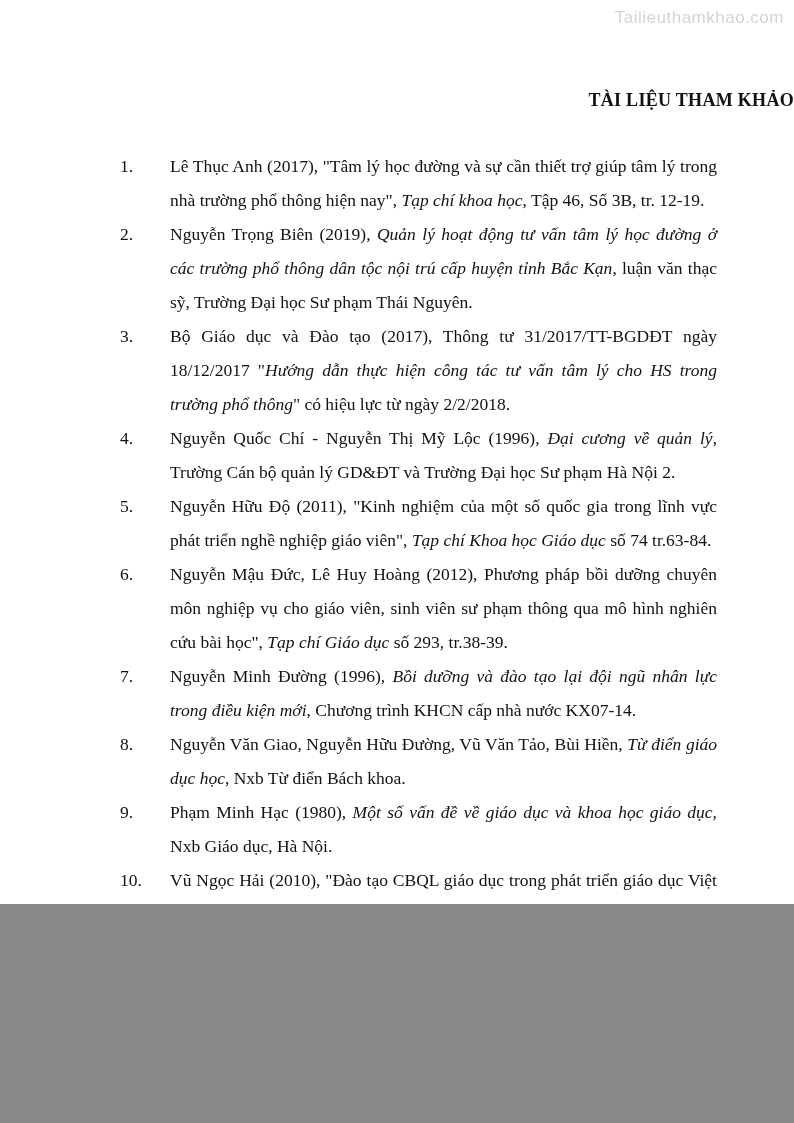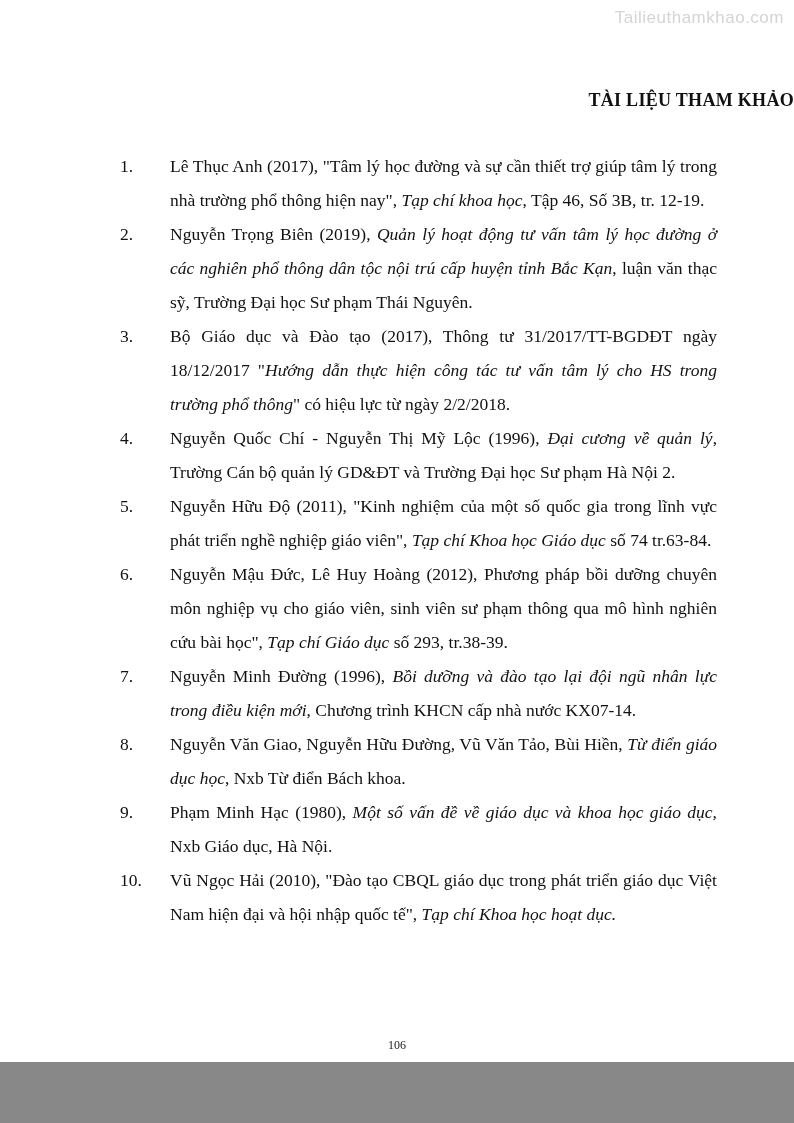--- a/index.html
+++ b/index.html
@@ -1,20 +1,20 @@
 <!DOCTYPE html>
 <html><head>
 <meta charset="utf-8">
 <style>
   * { margin: 0; padding: 0; box-sizing: border-box; }
   html, body { background: #888; }
   .page {
     position: relative;
     width: 794px;
-    height: 1062px;
+    height: 904px;
     margin: 0 auto;
     background: #ffffff;
     font-family: "Liberation Serif", serif;
     color: #111111;
     overflow: hidden;
   }
   .watermark {
     position: absolute;
     top: 8px;
     right: 10px;
@@ -74,21 +74,21 @@
 
   <div class="doc-title">TÀI LIỆU THAM KHẢO</div>
 
   <div class="refs">
       <div class="ref">
         <span class="ref-num">1.</span>
         <span class="ref-text"><span>Lê Thục Anh (2017), "Tâm lý học đường và sự cần thiết trợ giúp tâm lý trong nhà trường phổ thông hiện nay", </span><span class="italic">Tạp chí khoa học</span><span>, Tập 46, Số 3B, tr. 12-19.</span></span>
       </div>
       <div class="ref">
         <span class="ref-num">2.</span>
-        <span class="ref-text"><span>Nguyễn Trọng Biên (2019), </span><span class="italic">Quản lý hoạt động tư vấn tâm lý học đường ở các nghiên phổ thông dân tộc nội trú cấp huyện tỉnh Bắc Kạn</span><span>, luận văn thạc sỹ, Trường Đại học Sư phạm Thái Nguyên.</span></span>
+        <span class="ref-text"><span>Nguyễn Trọng Biên (2019), </span><span class="italic">Quản lý hoạt động tư vấn tâm lý học đường ở các trường phổ thông dân tộc nội trú cấp huyện tỉnh Bắc Kạn</span><span>, luận văn thạc sỹ, Trường Đại học Sư phạm Thái Nguyên.</span></span>
       </div>
       <div class="ref">
         <span class="ref-num">3.</span>
         <span class="ref-text"><span>Bộ Giáo dục và Đào tạo (2017), Thông tư 31/2017/TT-BGDĐT ngày 18/12/2017 "</span><span class="italic">Hướng dẫn thực hiện công tác tư vấn tâm lý cho HS trong trường phổ thông</span><span>" có hiệu lực từ ngày 2/2/2018.</span></span>
       </div>
       <div class="ref">
         <span class="ref-num">4.</span>
         <span class="ref-text"><span>Nguyễn Quốc Chí - Nguyễn Thị Mỹ Lộc (1996), </span><span class="italic">Đại cương về quản lý</span><span>, Trường Cán bộ quản lý GD&amp;ĐT và Trường Đại học Sư phạm Hà Nội 2.</span></span>
       </div>
       <div class="ref">

